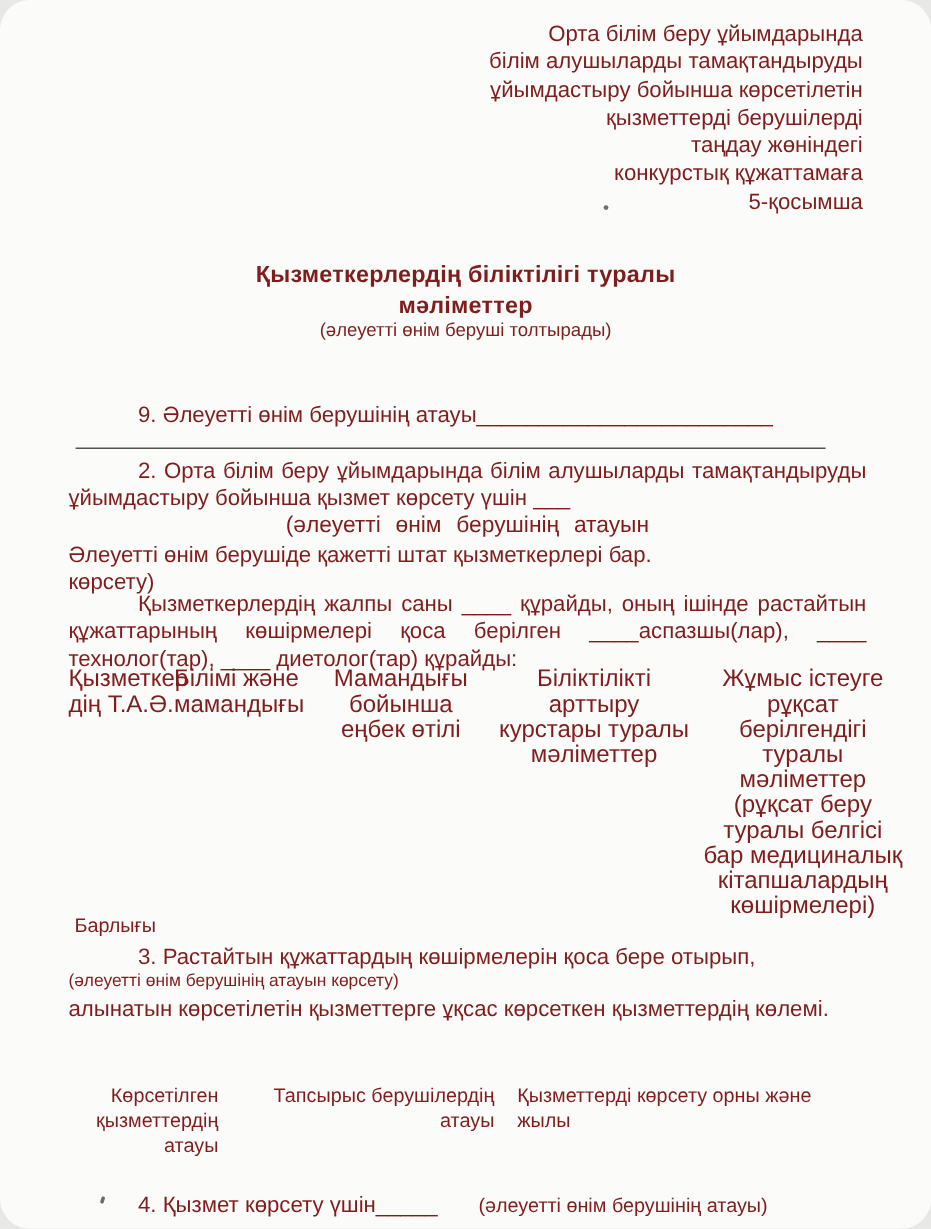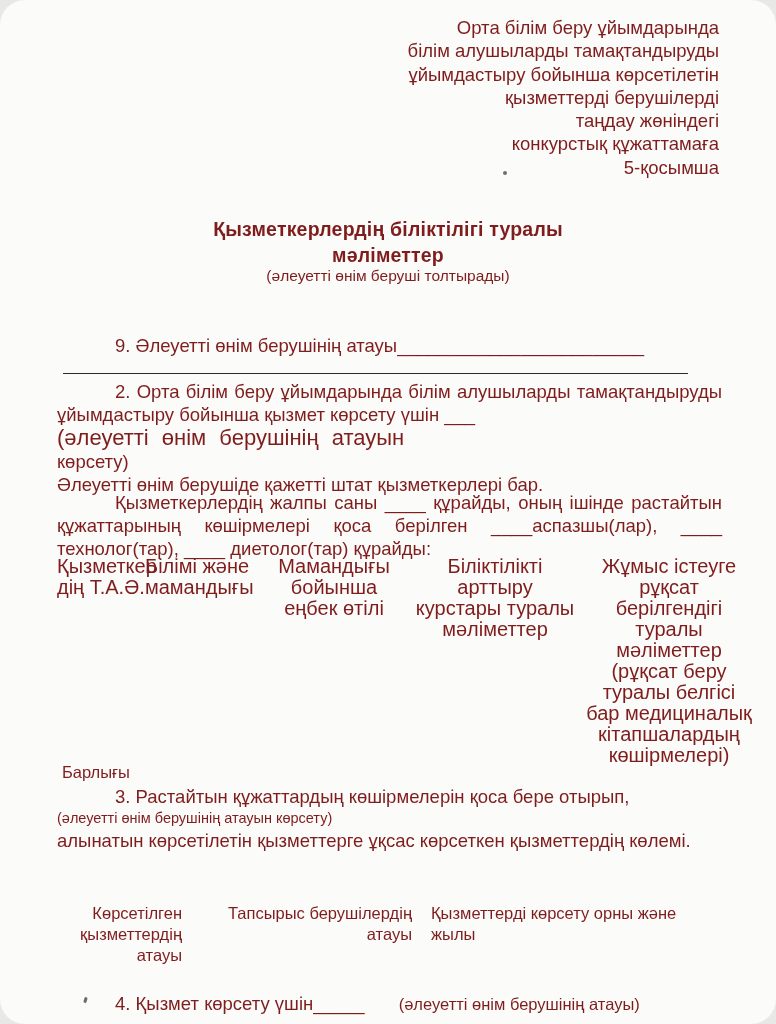--- a/index.html
+++ b/index.html
@@ -60,22 +60,22 @@
     position: absolute;
     top: 373px;
     left: 63px;
     width: 625px;
     height: 0;
     border-top: 1.8px solid #2a2a30;
   }
 
   .item2-block { top: 380px; }
   .note-right {
-    text-align: left;
-    font-size: 22px;
+    text-align: center;
+    font-size: 19px;
     word-spacing: 7px;
     line-height: 23.2px;
   }
 
   .staff-block { top: 491px; }
 
   .table1 { position: absolute; top: 556px; left: 0; width: 716px; height: 205px; font-size: 20px; line-height: 21px; }
   .t1c0 { position: absolute; left: 57px;  width: 88px;  text-align: left; }
   .t1c1 { position: absolute; left: 145px; width: 112px; text-align: left; }
   .t1c2 { position: absolute; left: 272px; width: 124px; text-align: center; }
@@ -140,22 +140,22 @@
   <div class="bodyline indent item1-row">
     <span>9.  Әлеуетті өнім берушінің атауы</span><span>________________________</span>
   </div>
 
   <div class="rule-line"></div>
 
   <div class="bodyline item2-block">
     <div class="indent justify">2. Орта білім беру ұйымдарында білім алушыларды тамақтандыруды</div>
     <div>ұйымдастыру бойынша қызмет көрсету үшін ___</div>
     <div class="note-right">(әлеуетті өнім берушінің атауын</div>
+    <div>Әлеуетті өнім берушіде қажетті штат қызметкерлері бар.</div>
     <div>көрсету)</div>
-    <div>Әлеуетті өнім берушіде қажетті штат қызметкерлері бар.</div>
   </div>
 
   <div class="bodyline staff-block">
     <div class="indent justify">Қызметкерлердің жалпы саны ____ құрайды, оның ішінде растайтын</div>
     <div class="justify">құжаттарының көшірмелері қоса берілген ____аспазшы(лар), ____</div>
     <div>технолог(тар), ____ диетолог(тар) құрайды:</div>
   </div>
 
   <div class="table1">
     <div class="t1c0 preline">Қызметкер

